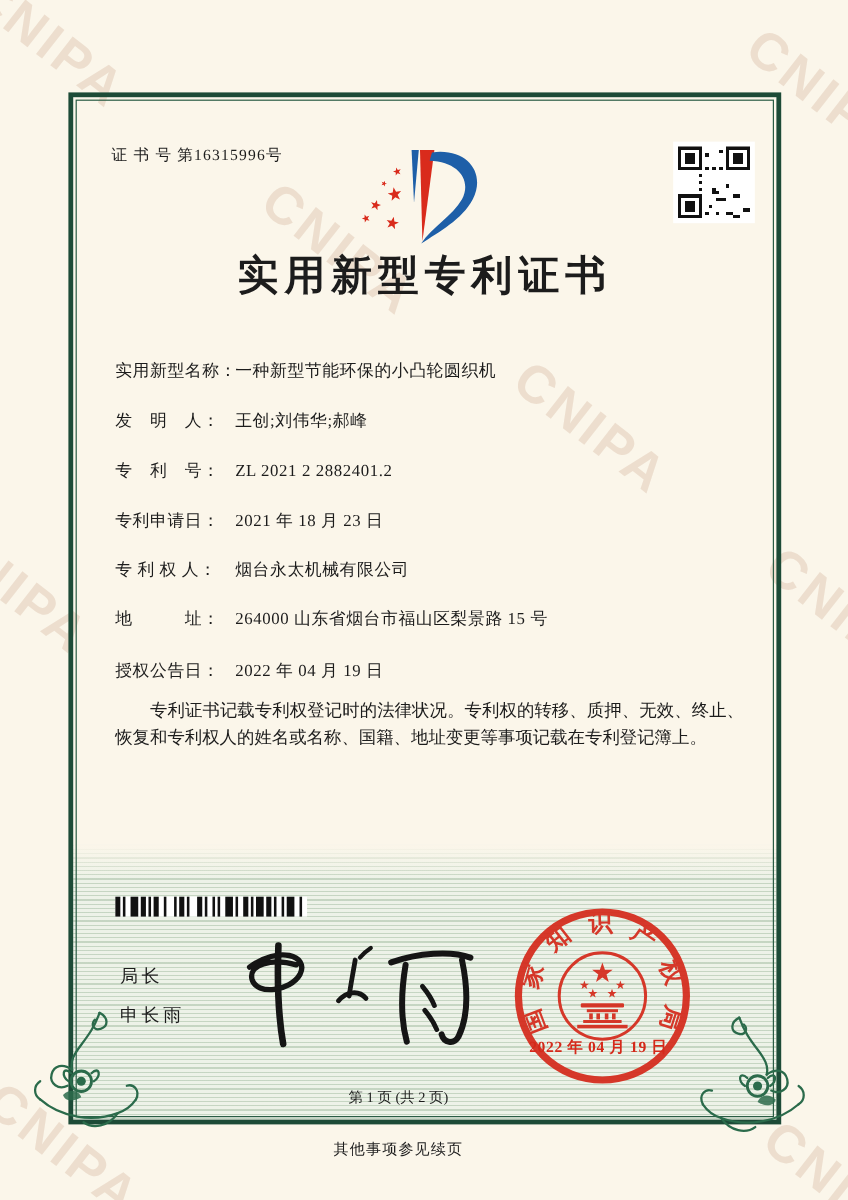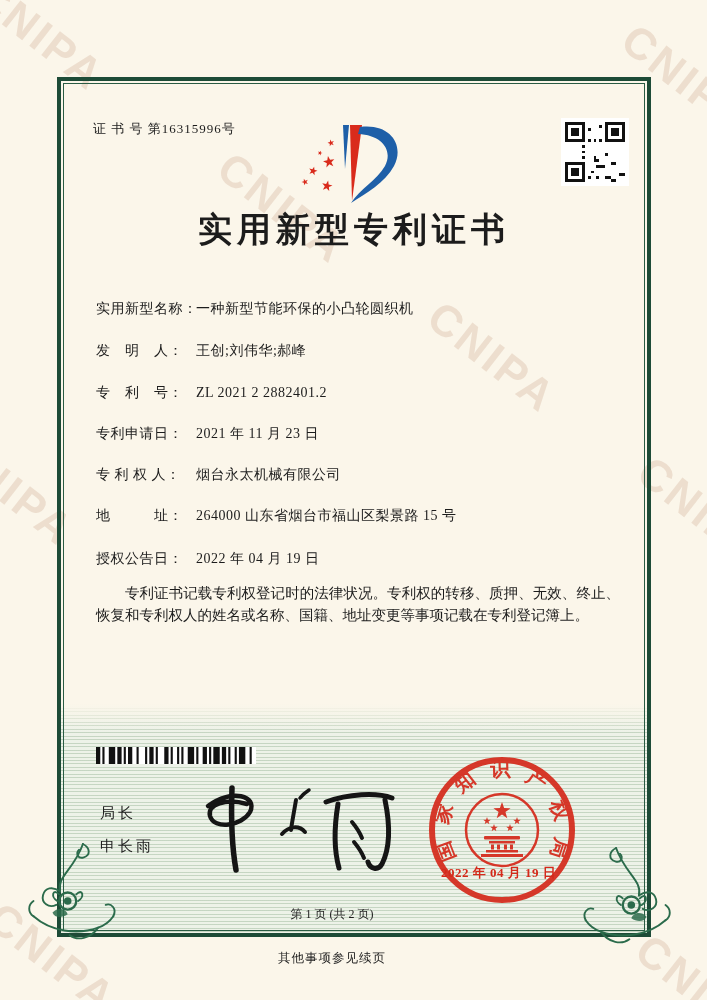--- a/index.html
+++ b/index.html
@@ -236,21 +236,21 @@
   <div class="frow" style="top:300px">
     <span class="f-label">实用新型名称：</span><span class="f-value">一种新型节能环保的小凸轮圆织机</span>
   </div>
   <div class="frow" style="top:342px">
     <span class="f-label">发　明　人：</span><span class="f-value">王创;刘伟华;郝峰</span>
   </div>
   <div class="frow" style="top:384px">
     <span class="f-label">专　利　号：</span><span class="f-value">ZL 2021 2 2882401.2</span>
   </div>
   <div class="frow" style="top:425px">
-    <span class="f-label">专利申请日：</span><span class="f-value">2021 年 11 月 23 日</span>
+    <span class="f-label">专利申请日：</span><span class="f-value">2021 年 18 月 23 日</span>
   </div>
   <div class="frow" style="top:466px">
     <span class="f-label">专 利 权 人：</span><span class="f-value">烟台永太机械有限公司</span>
   </div>
   <div class="frow" style="top:507px">
     <span class="f-label">地　　　址：</span><span class="f-value">264000 山东省烟台市福山区梨景路 15 号</span>
   </div>
   <div class="frow" style="top:550px">
     <span class="f-label">授权公告日：</span><span class="f-value">2022 年 04 月 19 日</span>
   </div>

